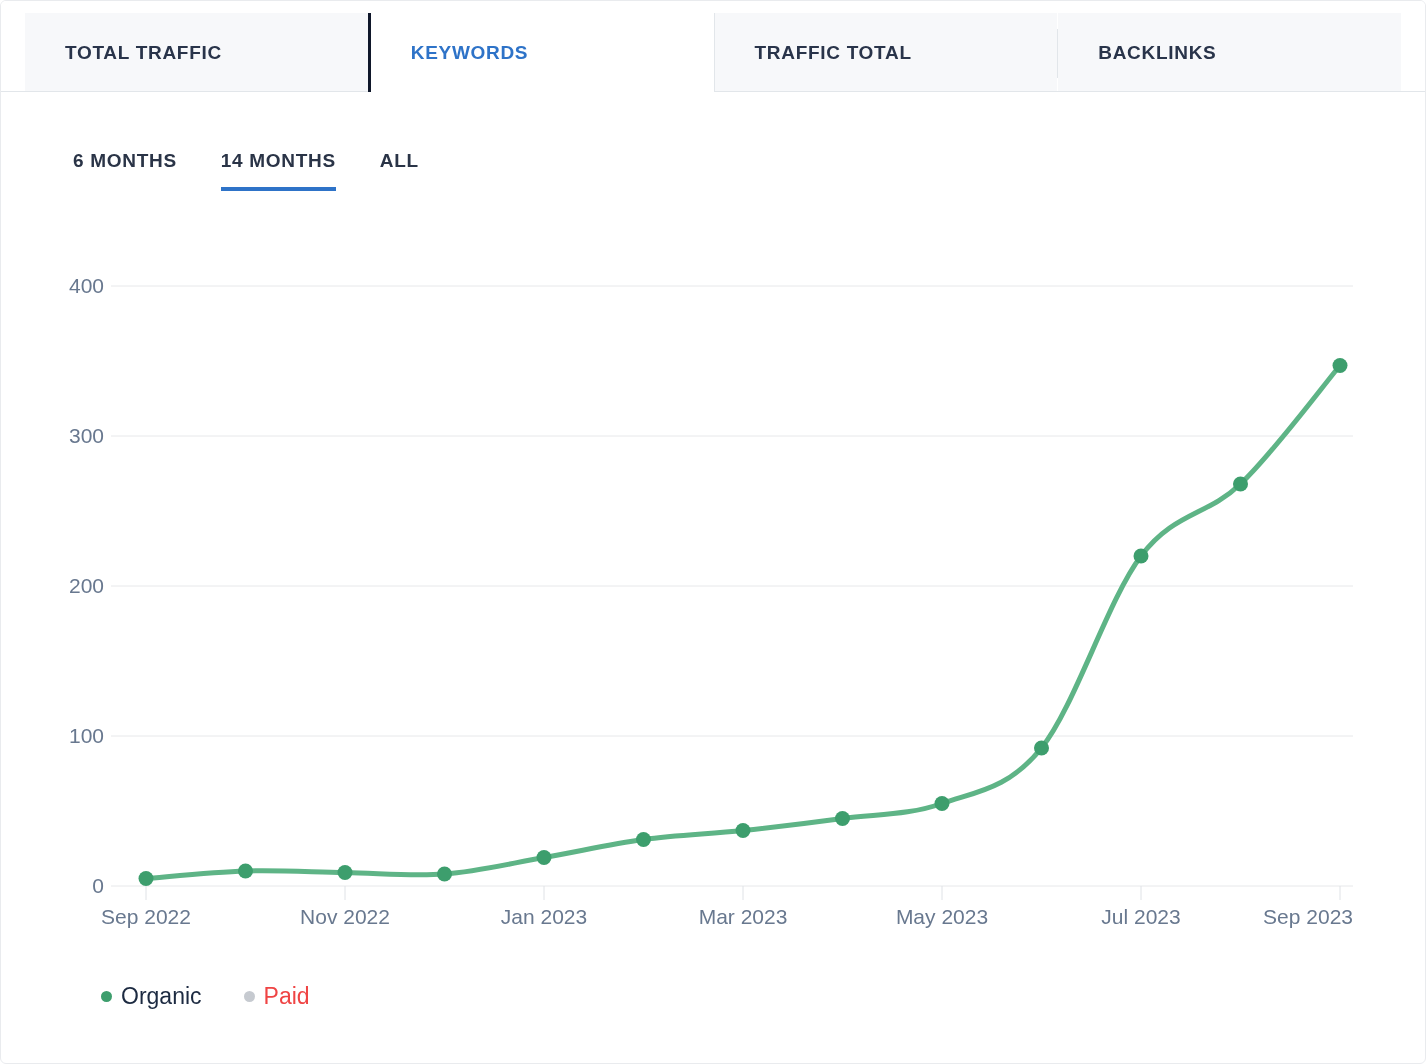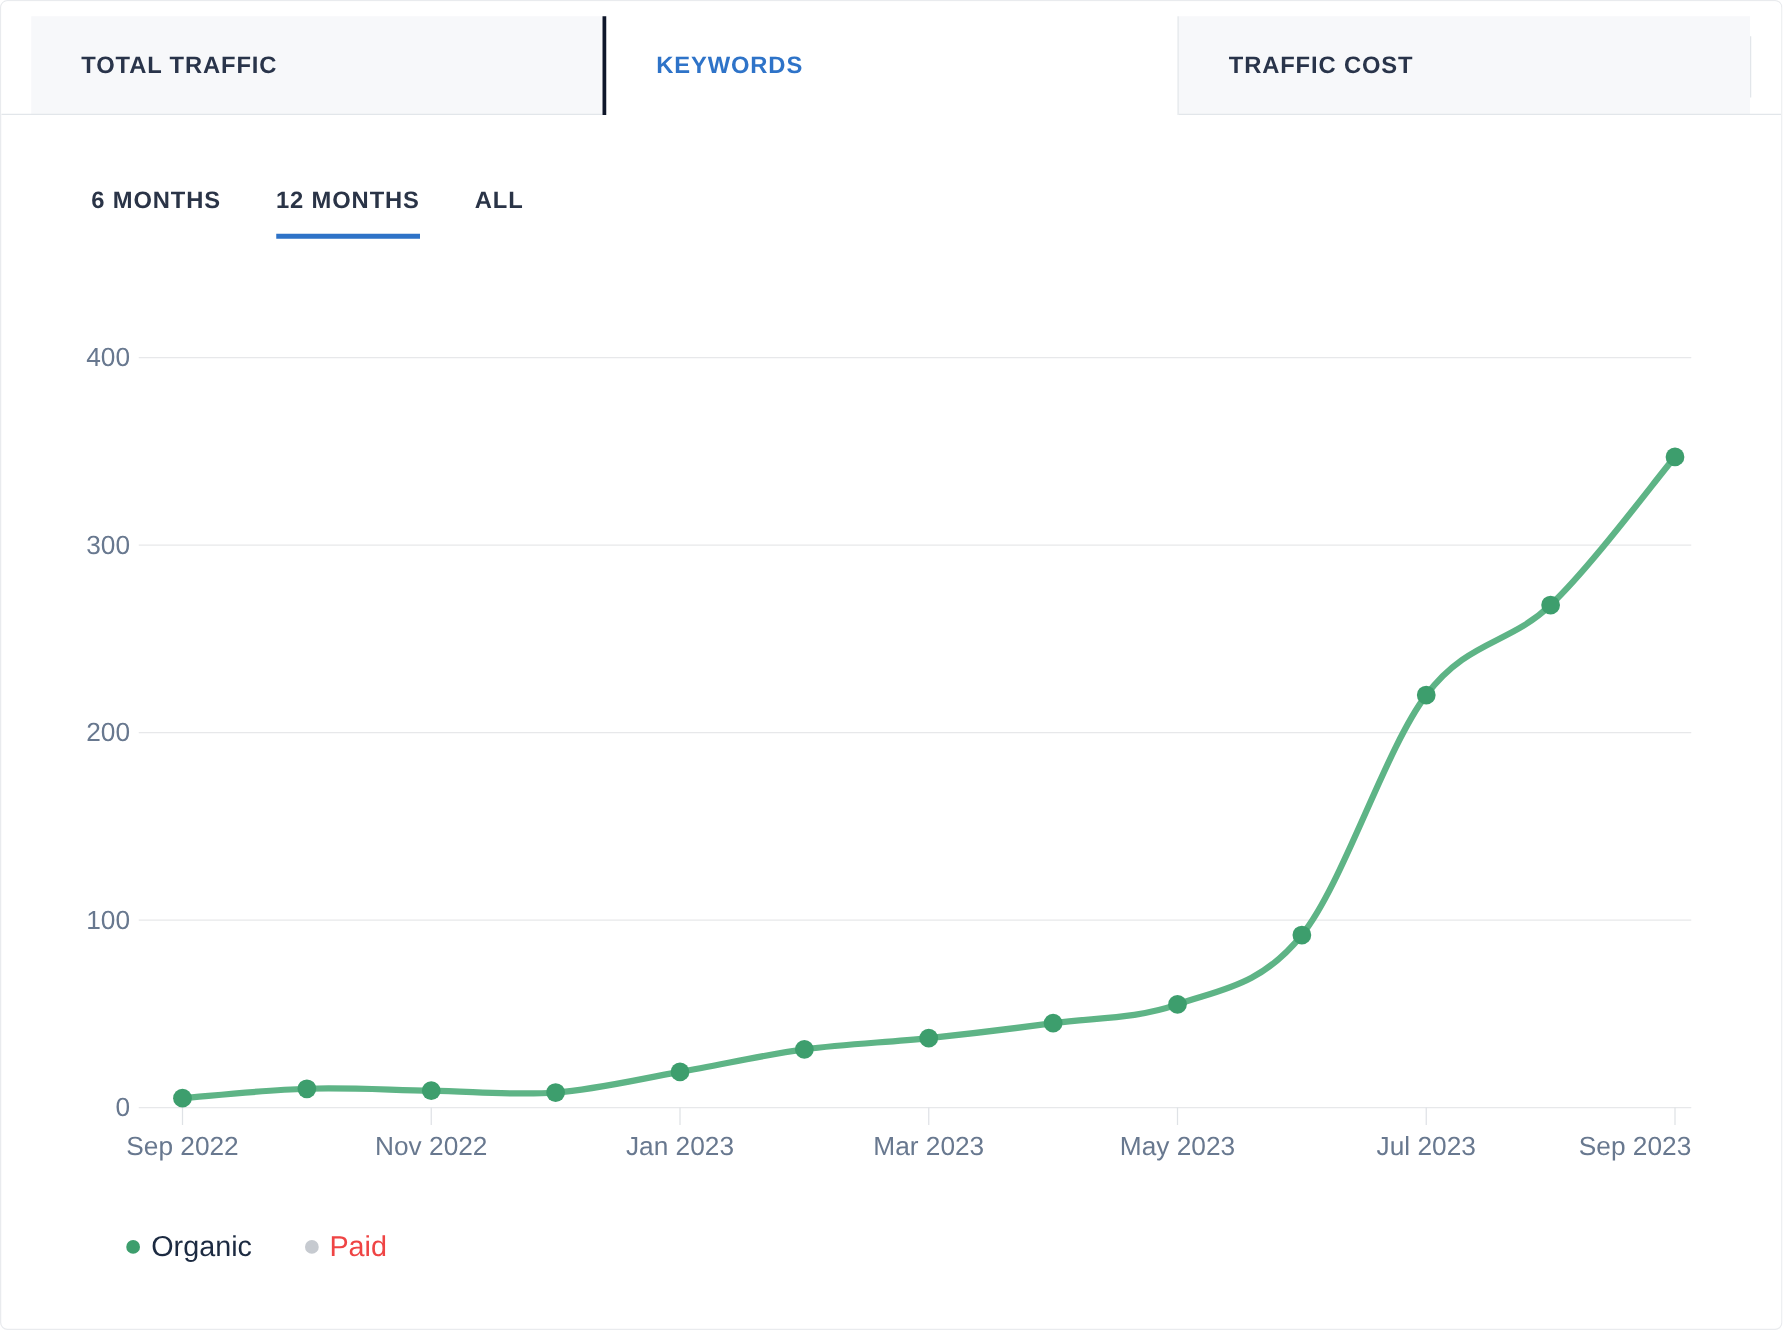--- a/index.html
+++ b/index.html
@@ -110,27 +110,28 @@
   .legend-item.off .legend-label { color:#ef4444; }
 </style>
 </head>
 <body>
 
 <div class="page">
 
   <div class="tabbar">
     <div class="tab">TOTAL TRAFFIC</div>
     <div class="tab active">KEYWORDS</div>
-    <div class="tab">TRAFFIC COST</div>
+    <div class="tab">TRAFFIC TOTAL</div>
     <div class="tab-sep"></div>
+    <div class="tab">BACKLINKS</div>
   </div>
 
   <div class="periods">
     <div class="period">6 MONTHS</div>
-    <div class="period active">12 MONTHS</div>
+    <div class="period active">14 MONTHS</div>
     <div class="period">ALL</div>
   </div>
 
   <div class="chart-wrap">
     <svg id="chart" width="1426" height="706" viewBox="0 0 1426 706">
         <line x1="110" y1="643" x2="1352" y2="643" stroke="#e7e8ea" stroke-width="1"></line>
         <text x="103" y="650" text-anchor="end" font-size="21" fill="#68788f">0</text>
         <line x1="110" y1="493" x2="1352" y2="493" stroke="#e7e8ea" stroke-width="1"></line>
         <text x="103" y="500" text-anchor="end" font-size="21" fill="#68788f">100</text>
         <line x1="110" y1="343" x2="1352" y2="343" stroke="#e7e8ea" stroke-width="1"></line>

